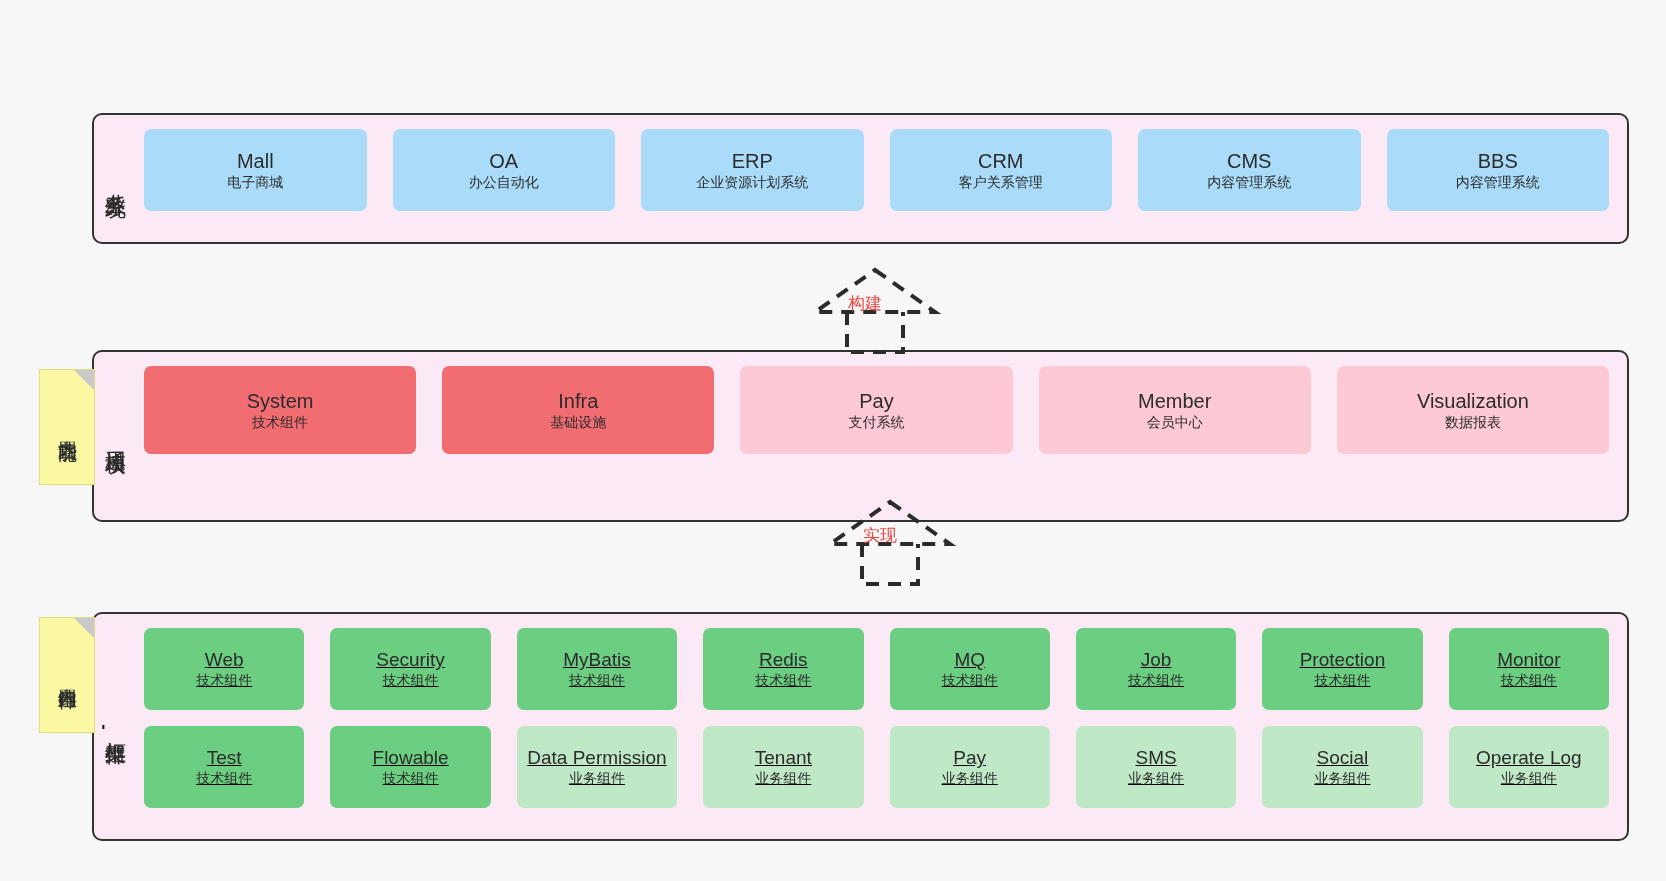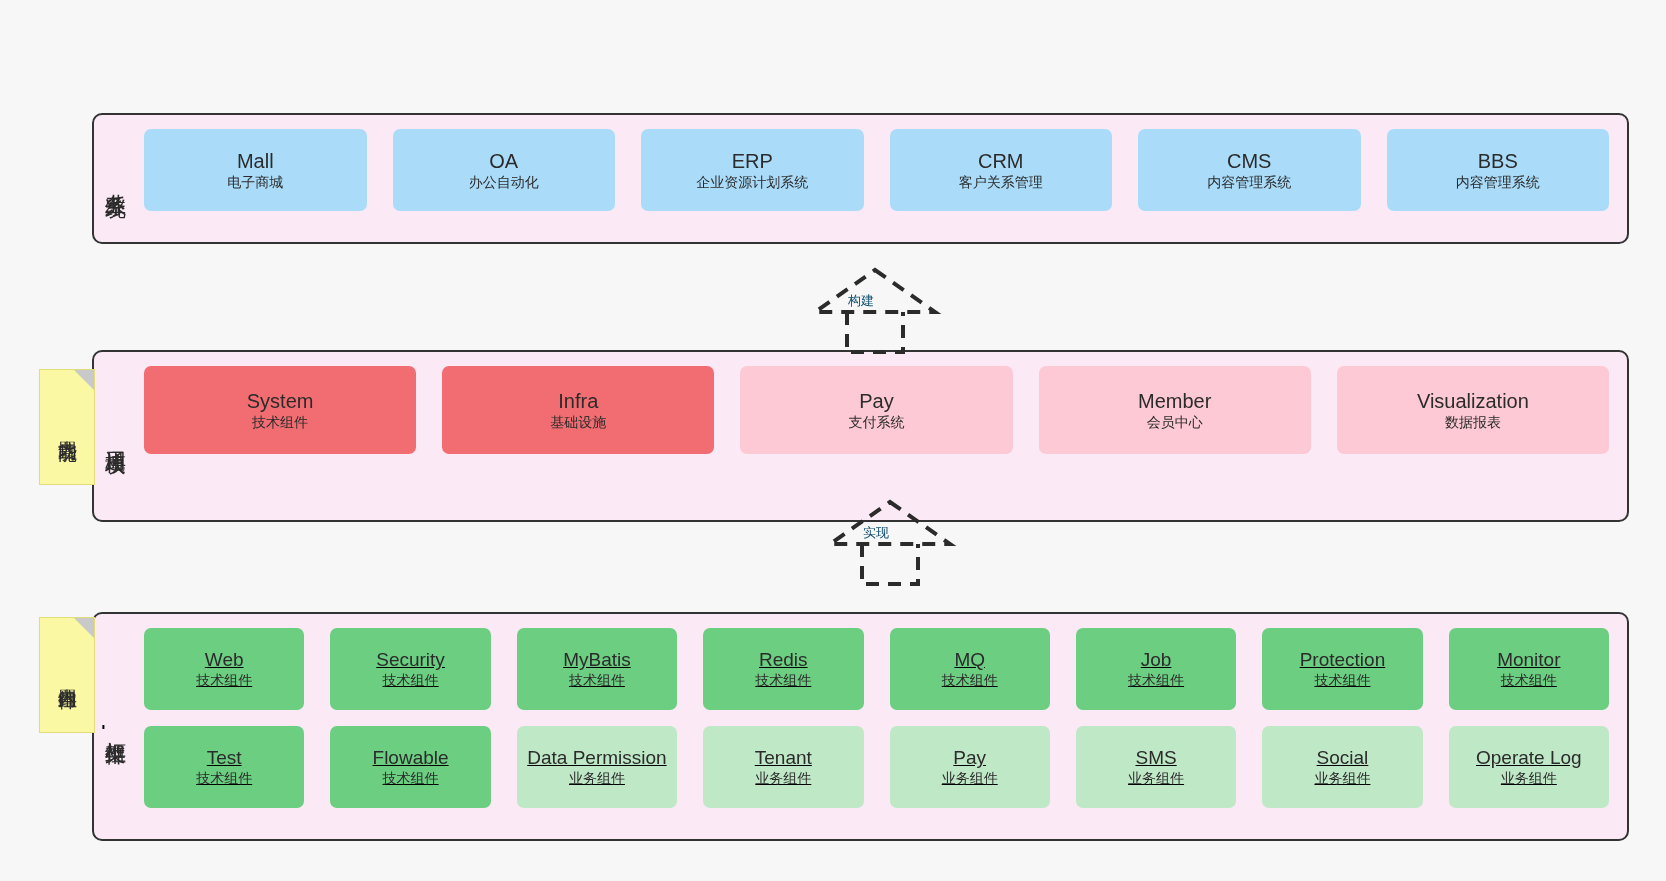--- a/index.html
+++ b/index.html
@@ -108,22 +108,22 @@
   }
 
   
   .relation {
     position: absolute;
     z-index: 2;
   }
   .relation svg { display: block; overflow: visible; }
   .relation-label {
     position: absolute;
-    font-size: 13px;
-    color: #0c4a6e;
+    font-size: 17px;
+    color: #ef4444;
     background: transparent;
     white-space: nowrap;
   }
 </style>
 </head>
 <body>
 
 <div id="canvas">
 
   <div class="layer" id="layer-business" style="left:92px; top:113px; width:1537px; height:131px;">

